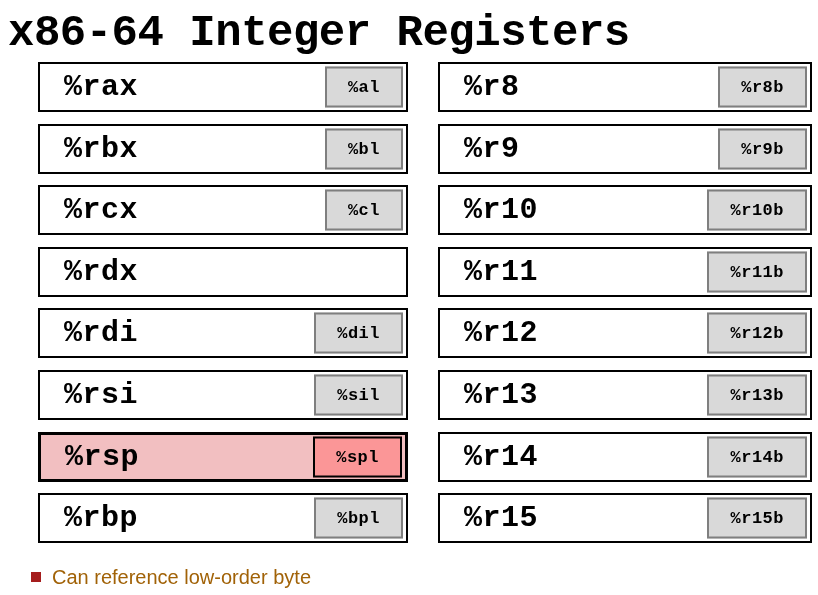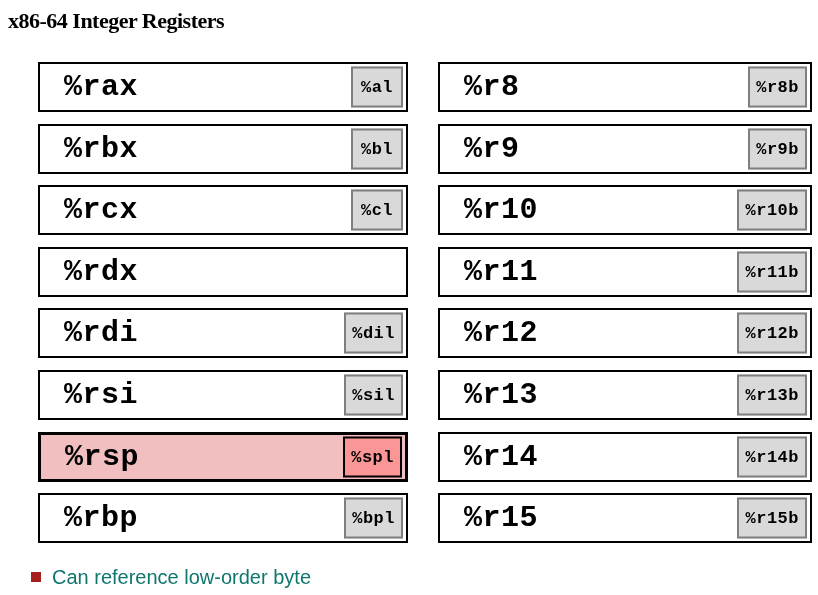--- a/index.html
+++ b/index.html
@@ -13,24 +13,24 @@
   }
   html,body{margin:0;padding:0;}
   body{
     width:818px;height:595px;
     background:#ffffff;
     overflow:hidden;
     font-family:"Liberation Sans", sans-serif;
     position:relative;
   }
   .slide-title{
-    margin:0 0 0 8px;
-    font-family:Liberation Serif, serif;
+    margin:12px 0 0 8px;
+    font-family:Liberation Mono, monospace;
     font-weight:700;
-    font-size:22px;
+    font-size:44px;
     line-height:42px;
     letter-spacing:-0.5px;
     color:#000000;
   }
   .columns{
     position:absolute;
     top:62px;
     left:38px;
     display:grid;
     grid-template-columns:370px 374px;
@@ -64,21 +64,21 @@
     white-space:nowrap;
   }
   .reg-chip{
     position:absolute;
     right:3px;
     top:50%;
     transform:translateY(-50%);
     height:41px;
     min-width:52px;
     box-sizing:border-box;
-    padding:0 6px;
+    padding:0 21px;
     background:var(--chip-bg);
     border:2px solid var(--chip-border);
     display:flex;
     align-items:center;
     justify-content:center;
     font-family:"Liberation Mono","DejaVu Sans Mono",monospace;
     font-weight:700;
     font-size:17px;
     letter-spacing:0.5px;
     color:#000000;
@@ -97,21 +97,21 @@
   }
   .bullet-square{
     width:10px;height:10px;
     background:var(--bullet);
     margin-right:11px;
     flex:0 0 auto;
   }
   .footnote-text{
     font-family:"Liberation Sans", sans-serif;
     font-size:20px;
-    color:#0f766e;
+    color:#a16207;
     line-height:24px;
   }
 </style>
 </head>
 <body>
 
 <h1 class="slide-title">x86-64 Integer Registers</h1>
 
 <div class="columns">
   <div class="col">

